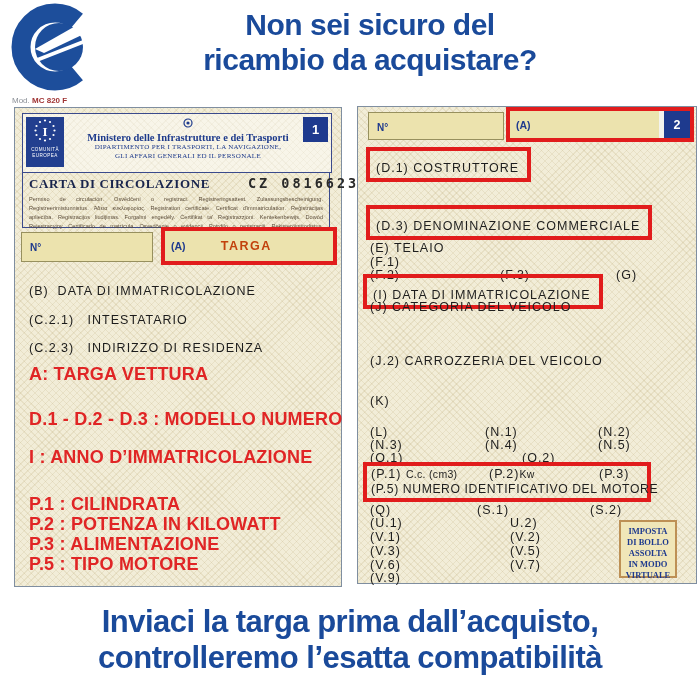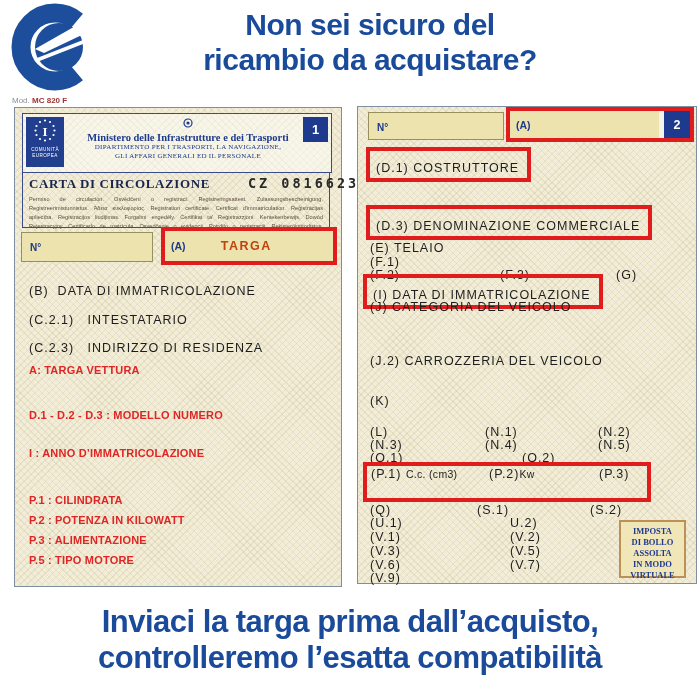--- a/index.html
+++ b/index.html
@@ -46,37 +46,37 @@
   .yfield{background:#ece3ae;border:1px solid #97905e;box-sizing:border-box;}
   .n-box-left{position:absolute;left:6px;top:124px;width:132px;height:30px;padding:4px 0 0 8px;}
   .no-label{color:#1e3a8e;font-weight:bold;font-size:10px;}
   .targa-box{position:absolute;left:146px;top:119px;width:176px;height:38px;border:4px solid #e11c1c;background:#ece3ae;
     display:flex;align-items:center;box-sizing:border-box;}
   .a-code{color:#1e3a8e;font-weight:bold;font-size:10.5px;margin-left:6px;}
   .targa-label{font-weight:bold;font-size:12.5px;color:#c2410c;letter-spacing:1.5px;margin:14px auto;padding-right:26px;}
   
   .lfield{position:absolute;left:14px;font-size:12.5px;letter-spacing:1px;color:#1c1c1c;white-space:pre;}
   
-  .rnote{position:absolute;left:14px;font-weight:bold;font-size:11px;color:#e02525;white-space:nowrap;letter-spacing:.2px;}
+  .rnote{position:absolute;left:14px;font-weight:bold;font-size:18px;color:#e02525;white-space:nowrap;letter-spacing:.2px;}
   
   .r-n-box{position:absolute;left:10px;top:5px;width:136px;height:28px;padding:4px 0 0 8px;}
   .r-a-box{position:absolute;left:148px;top:0px;width:188px;height:35px;border:4px solid #e11c1c;box-sizing:border-box;display:flex;}
   .a-yellow{flex:1;background:#ece3ae;display:flex;align-items:center;}
   .a-gap{width:5px;background:#f3f3ee;}
   .a-two{width:26px;background:#1e3a8e;color:#fff;font-weight:bold;font-size:12.5px;display:flex;align-items:center;justify-content:center;}
   .rbox{position:absolute;border:4px solid #e11c1c;padding:10px 8px 3px 6px;font-size:12.5px;letter-spacing:1px;color:#1e1e1e;white-space:nowrap;}
   .rrow{position:absolute;left:12px;right:6px;font-size:12.5px;letter-spacing:1px;color:#1e1e1e;height:14px;}
   .rrow .cell{position:absolute;top:0;white-space:nowrap;}
   .small-sub{font-size:11.5px;letter-spacing:.4px;}
   .p-box{position:absolute;left:5px;top:355px;width:288px;height:40px;border:4px solid #e11c1c;box-sizing:border-box;}
   .p-line{position:relative;height:15px;font-size:12.5px;letter-spacing:1px;color:#1e1e1e;}
   .p-line .cell{position:absolute;top:1px;white-space:nowrap;}
   .unit{font-size:10.5px;letter-spacing:.3px;}
   .p5-line{position:absolute;left:4px;top:16px;font-size:12.2px;letter-spacing:.6px;color:#1e1e1e;white-space:nowrap;}
-  .stamp{position:absolute;left:261px;top:413px;width:67px;height:58px;border:2px solid #bd9055;background:#f0e6b8;
+  .stamp{position:absolute;left:261px;top:413px;width:58px;height:58px;border:2px solid #bd9055;background:#f0e6b8;
     color:#1e3a8e;font-family:"Liberation Serif", serif;font-weight:bold;font-size:8.5px;text-align:center;
     padding-top:4px;box-sizing:border-box;line-height:1.28;}
   .stamp span{display:block;}
   
   .footer-slogan{
     position:absolute;left:0;top:604px;width:700px;text-align:center;
     color:#1a4a9a;font-weight:bold;font-size:31px;line-height:1.15;letter-spacing:-0.5px;
   }
 </style>
 </head>
@@ -220,20 +220,21 @@
     <span class="cell" style="left:0">(O.1)</span>
     <span class="cell" style="left:152px">(O.2)</span>
   </div>
 
   <div class="p-box">
     <div class="p-line">
       <span class="cell" style="left:4px"><span>(P.1)</span> <span class="unit">C.c. (cm3)</span></span>
       <span class="cell" style="left:122px"><span>(P.2)</span><span class="unit">Kw</span></span>
       <span class="cell" style="left:232px">(P.3)</span>
     </div>
+    <div class="p5-line">(P.5) NUMERO IDENTIFICATIVO DEL MOTORE</div>
   </div>
 
   <div class="rrow" style="top:396px">
     <span class="cell" style="left:0">(Q)</span>
     <span class="cell" style="left:107px">(S.1)</span>
     <span class="cell" style="left:220px">(S.2)</span>
   </div>
   <div class="rrow" style="top:409px">
     <span class="cell" style="left:0">(U.1)</span>
     <span class="cell" style="left:140px">U.2)</span>

